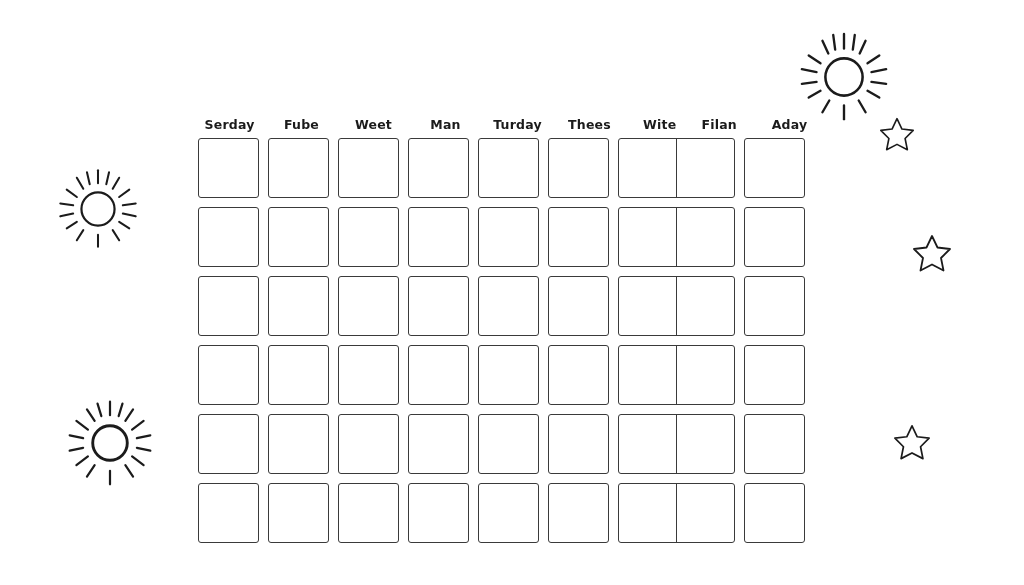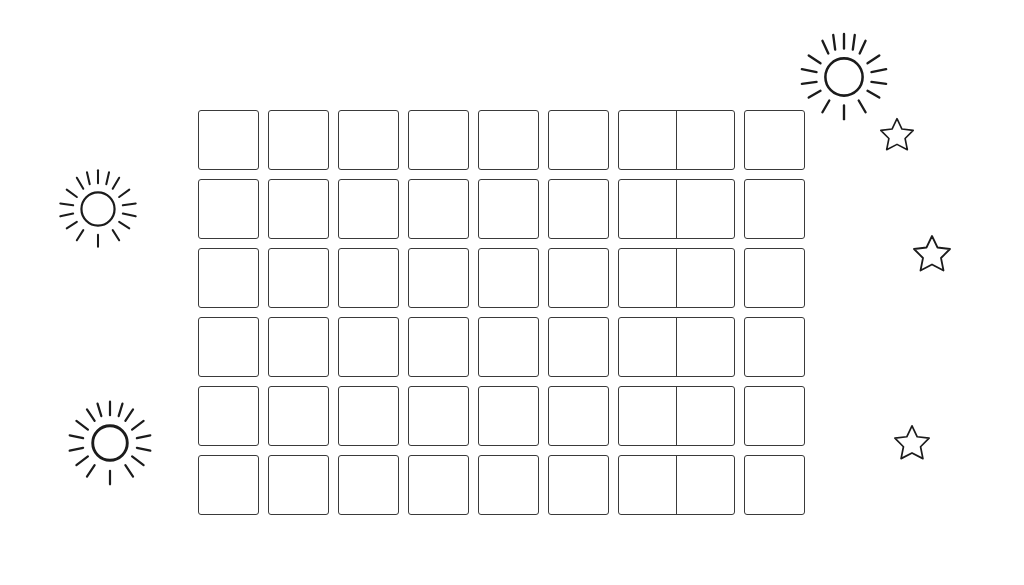--- a/index.html
+++ b/index.html
@@ -91,20 +91,40 @@
     display: block;
   }
 </style>
 </head>
 <body>
 
 <div class="canvas">
 
   <div class="calendar">
 
+    <div class="header-row">
+      <div class="header-cell col">Serday</div>
+      <div class="gap"></div>
+      <div class="header-cell col">Fube</div>
+      <div class="gap"></div>
+      <div class="header-cell col">Weet</div>
+      <div class="gap"></div>
+      <div class="header-cell col">Man</div>
+      <div class="gap"></div>
+      <div class="header-cell col">Turday</div>
+      <div class="gap"></div>
+      <div class="header-cell col">Thees</div>
+      <div class="gap"></div>
+      <div class="col-split">
+        <div class="header-cell half">Wite</div>
+        <div class="header-cell half">Filan</div>
+      </div>
+      <div class="gap"></div>
+      <div class="header-cell col">Aday</div>
+    </div>
 
     <div class="grid-row">
       <div class="cell"></div>
       <div class="gap"></div>
       <div class="cell"></div>
       <div class="gap"></div>
       <div class="cell"></div>
       <div class="gap"></div>
       <div class="cell"></div>
       <div class="gap"></div>

